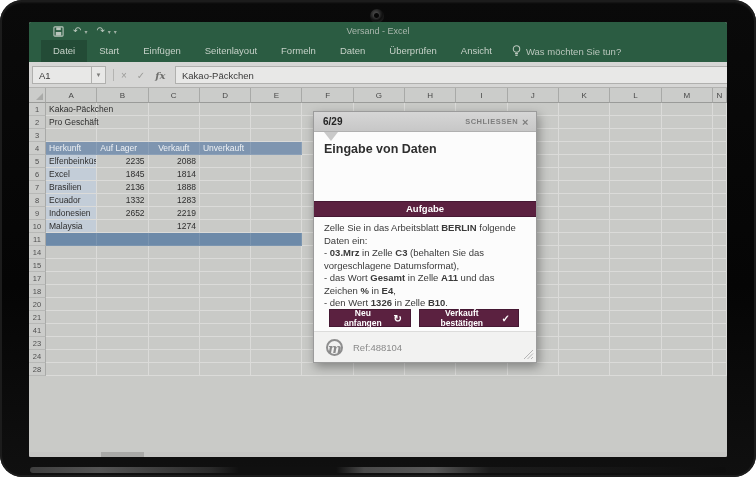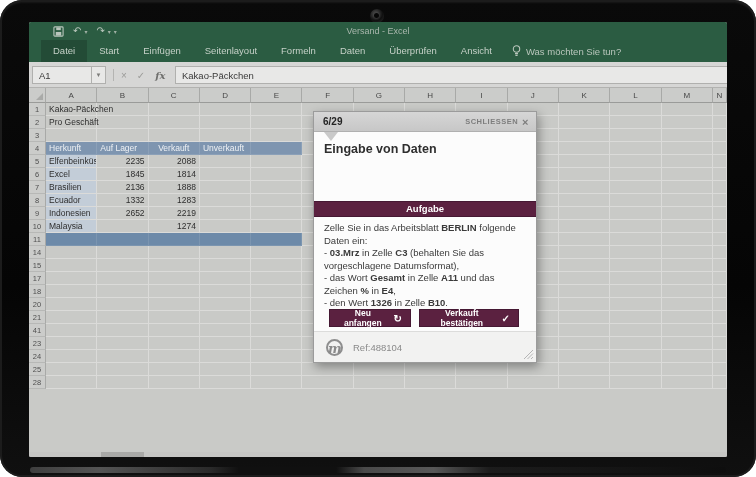--- a/index.html
+++ b/index.html
@@ -524,37 +524,20 @@
           <div class="gcell" style="width: 51.3px;"></div>
           <div class="gcell" style="width: 51.3px;"></div>
           <div class="gcell" style="width: 51.3px;"></div>
           <div class="gcell" style="width: 51.3px;"></div>
           <div class="gcell" style="width: 51.3px;"></div>
           <div class="gcell" style="width: 51.3px;"></div>
           <div class="gcell" style="width: 51.3px;"></div>
           <div class="gcell" style="width: 14px;"></div>
         </div>
         <div class="grow">
-          <div class="rowhdr">25</div>
-          <div class="gcell" style="width: 51.3px;"></div>
-          <div class="gcell" style="width: 51.3px;"></div>
-          <div class="gcell" style="width: 51.3px;"></div>
-          <div class="gcell" style="width: 51.3px;"></div>
-          <div class="gcell" style="width: 51.3px;"></div>
-          <div class="gcell" style="width: 51.3px;"></div>
-          <div class="gcell" style="width: 51.3px;"></div>
-          <div class="gcell" style="width: 51.3px;"></div>
-          <div class="gcell" style="width: 51.3px;"></div>
-          <div class="gcell" style="width: 51.3px;"></div>
-          <div class="gcell" style="width: 51.3px;"></div>
-          <div class="gcell" style="width: 51.3px;"></div>
-          <div class="gcell" style="width: 51.3px;"></div>
-          <div class="gcell" style="width: 14px;"></div>
-        </div>
-        <div class="grow">
           <div class="rowhdr">28</div>
           <div class="gcell" style="width: 51.3px;"></div>
           <div class="gcell" style="width: 51.3px;"></div>
           <div class="gcell" style="width: 51.3px;"></div>
           <div class="gcell" style="width: 51.3px;"></div>
           <div class="gcell" style="width: 51.3px;"></div>
           <div class="gcell" style="width: 51.3px;"></div>
           <div class="gcell" style="width: 51.3px;"></div>
           <div class="gcell" style="width: 51.3px;"></div>
           <div class="gcell" style="width: 51.3px;"></div>

